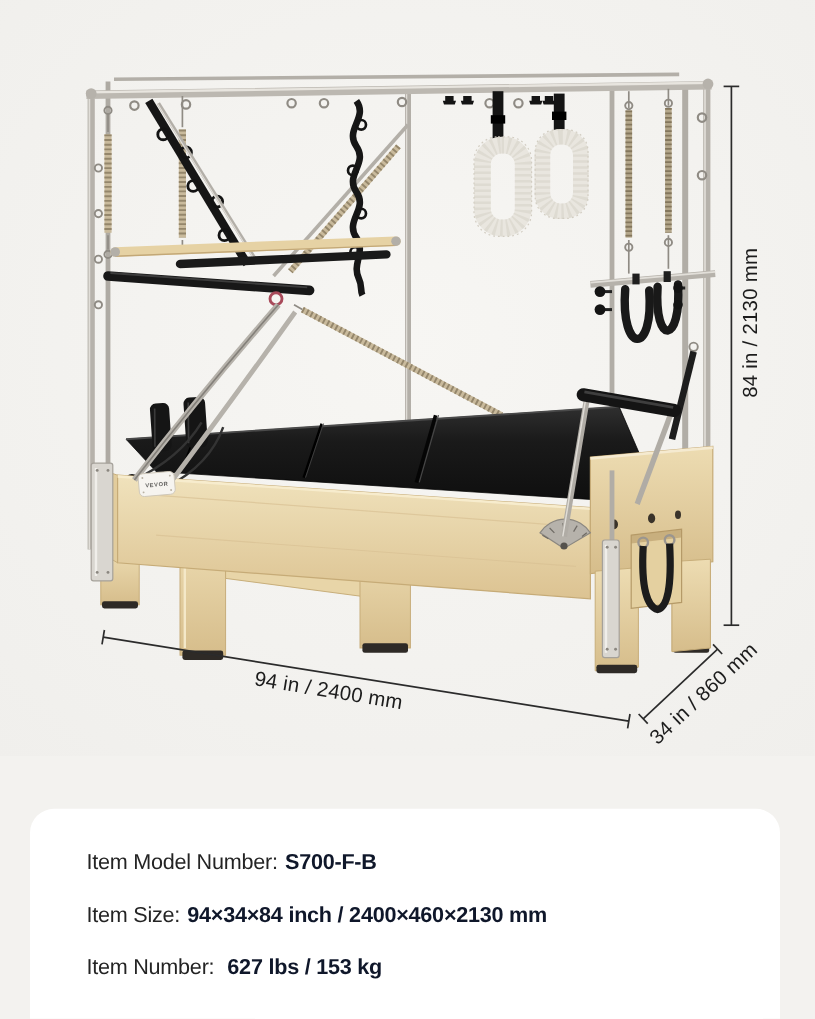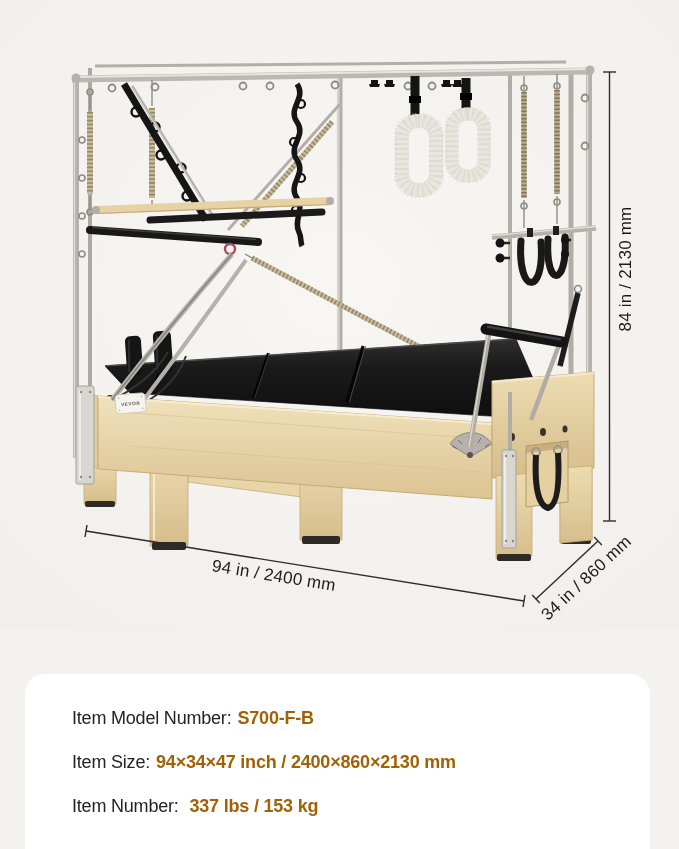--- a/index.html
+++ b/index.html
@@ -34,21 +34,21 @@
     padding:32px 20px 0 47px;
     display:flex;flex-direction:column;gap:20px;margin-top:44px;
   }
   .spec-row{
     display:flex;align-items:baseline;gap:6px;
     font-size:18px;line-height:24px;
     color:#242424;letter-spacing:-0.2px;
     white-space:pre;
   }
   .spec-label{font-weight:400;color:#242424;}
-  .spec-value{font-weight:700;color:#a16207;}
+  .spec-value{font-weight:700;color:#0f172a;}
 </style>
 </head>
 <body>
 
 <div class="stage">
 
 <svg class="photo-svg" width="679" height="630" viewBox="0 0 679 630">
   <defs>
     <radialGradient id="bgGrad" cx="0.5" cy="0.45" r="0.75">
       <stop offset="0" stop-color="#f7f6f3"></stop>
@@ -374,21 +374,21 @@
   <text class="dim-text" transform="translate(590,582) rotate(-43)">34 in / 860 mm</text>
 </svg>
 
   <div class="card">
     <div class="spec-row">
       <span class="spec-label">Item Model Number:</span>
       <span class="spec-value">S700-F-B</span>
     </div>
     <div class="spec-row">
       <span class="spec-label">Item Size:</span>
-      <span class="spec-value">94×34×47 inch / 2400×860×2130 mm</span>
+      <span class="spec-value">94×34×84 inch / 2400×460×2130 mm</span>
     </div>
     <div class="spec-row">
       <span class="spec-label">Item Number:</span>
-      <span class="spec-value"> 337 lbs / 153 kg</span>
+      <span class="spec-value"> 627 lbs / 153 kg</span>
     </div>
   </div>
 
 </div>
 
 </body></html>

